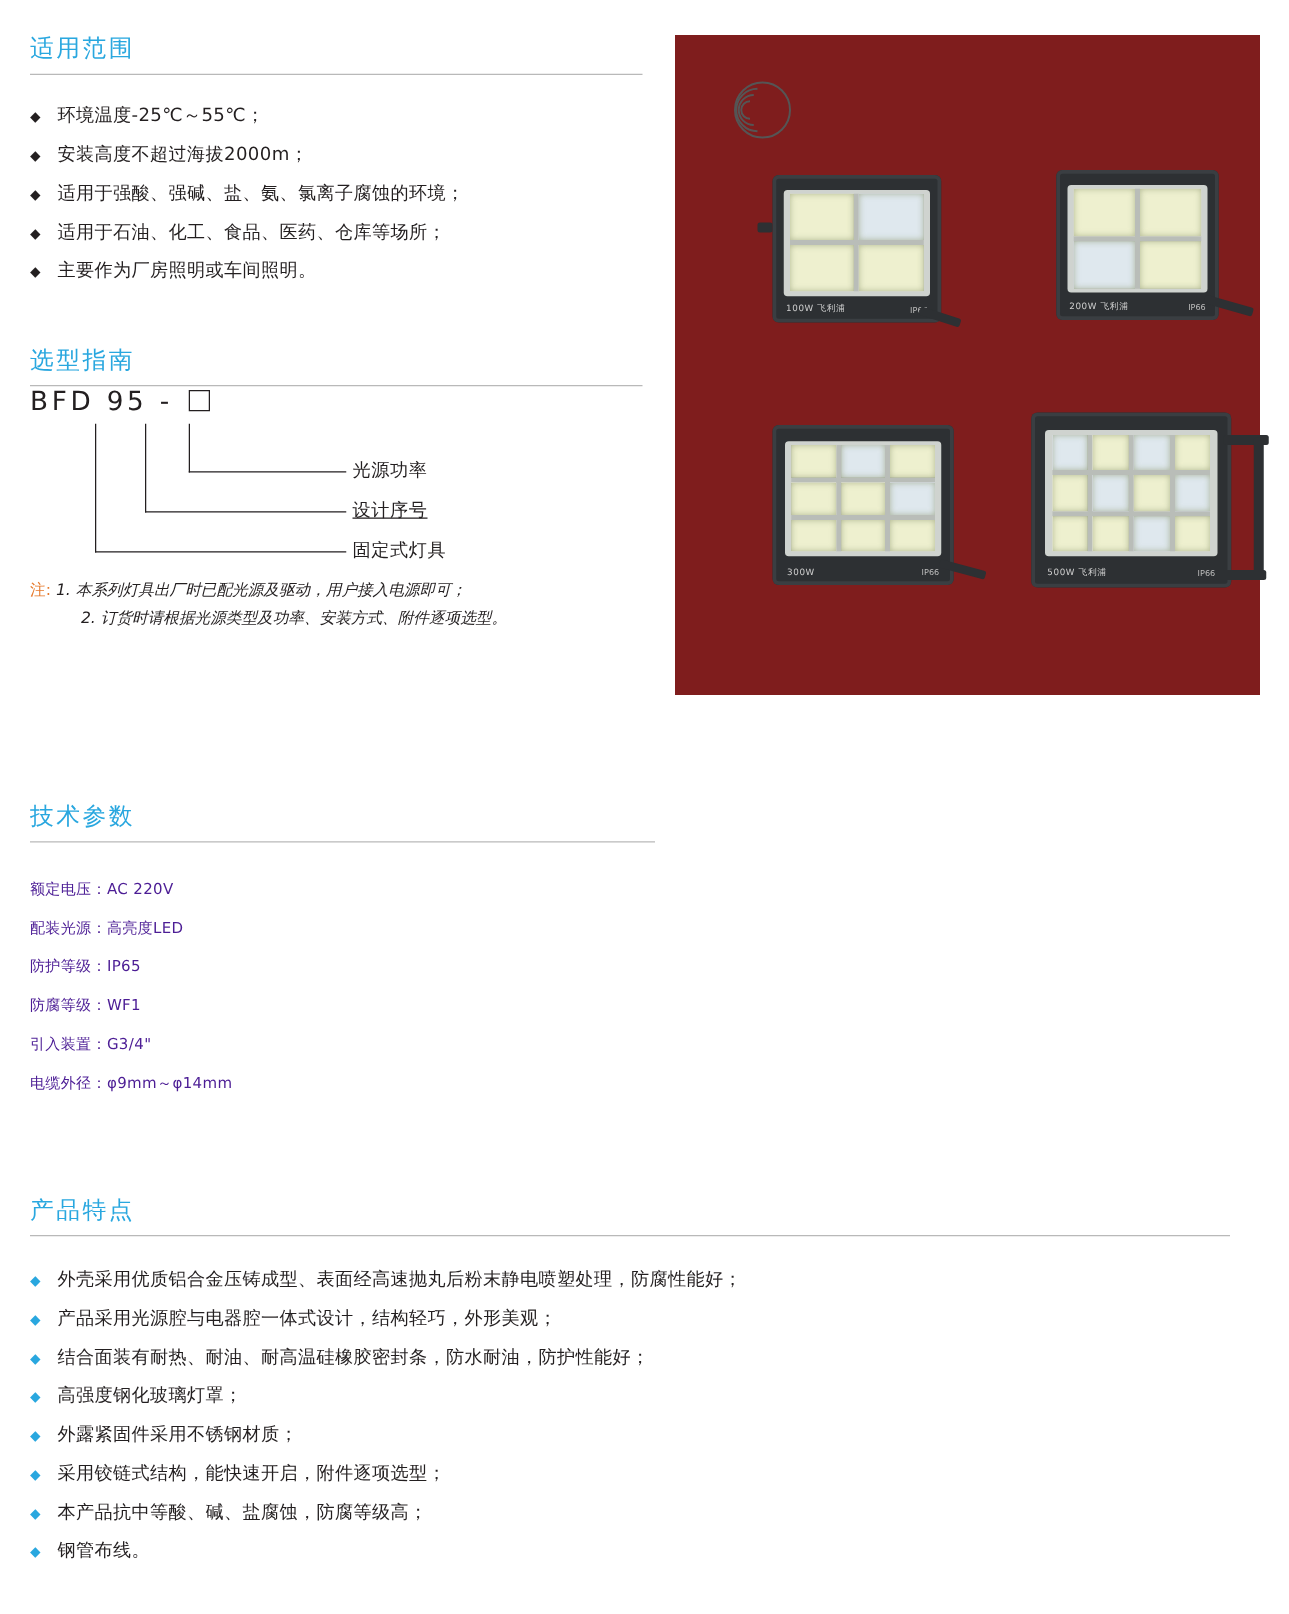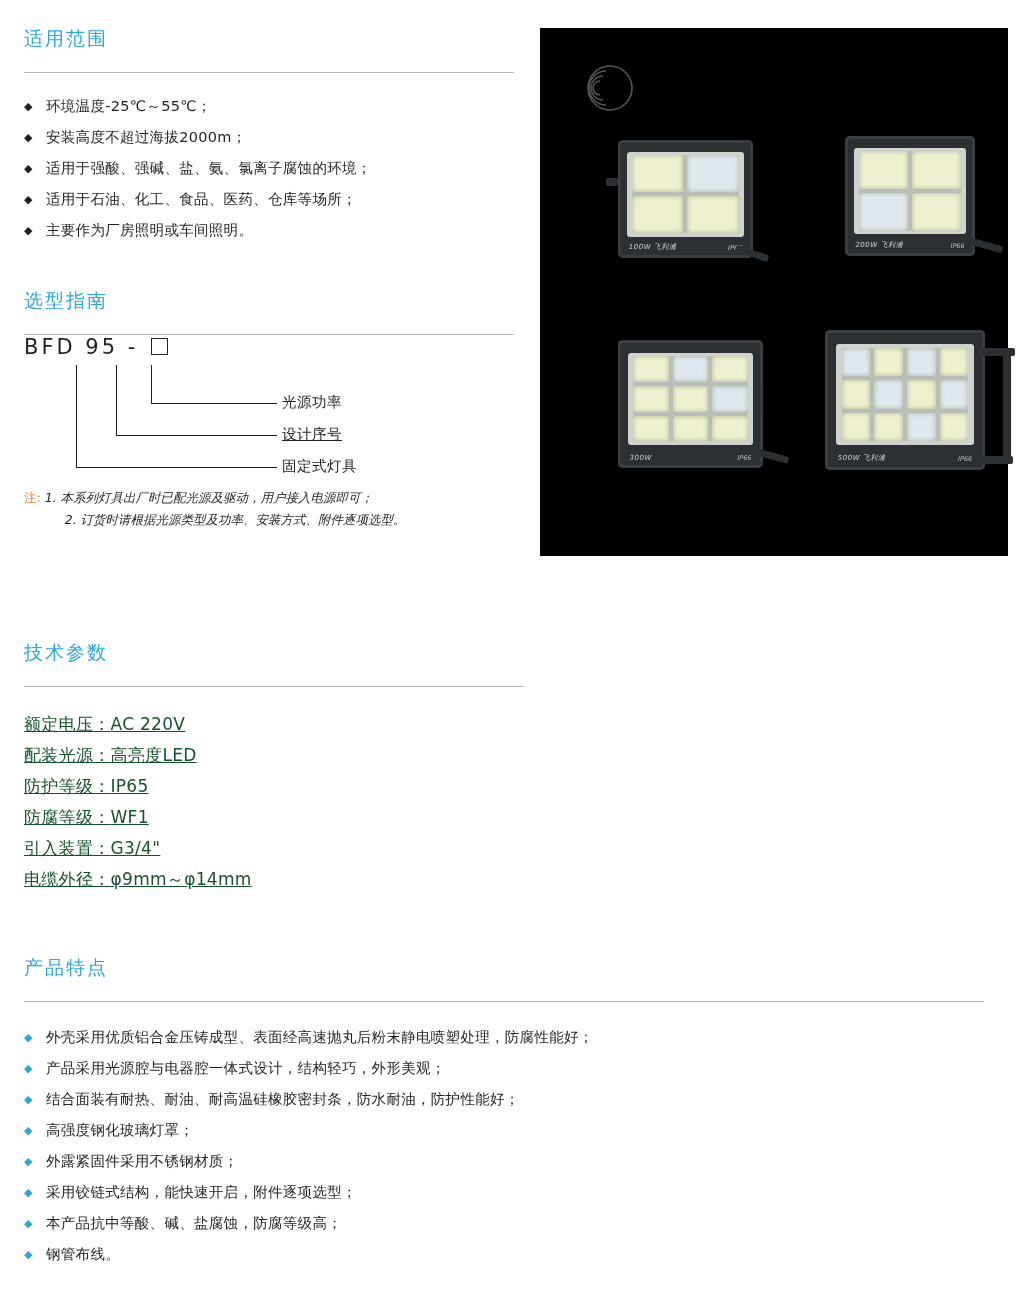--- a/index.html
+++ b/index.html
@@ -17,21 +17,21 @@
   .page {
     position: relative;
     width: 1031px;
     height: 1291px;
     overflow: hidden;
   }
   .section-title {
     color: #29a7df;
     font-size: 19px;
     letter-spacing: 2px;
-    padding-bottom: 20px;
+    padding-bottom: 7px;
     border-bottom: 1px solid #b9b9b9;
     font-weight: normal;
     margin: 0;
   }
 
   
   .col-left {
     position: absolute;
     left: 24px;
     top: 26px;
@@ -116,22 +116,21 @@
   .note-lines { overflow: hidden; font-style: italic; }
   .note-lines div:nth-child(2) { padding-left: 20px; }
 
   
   .photo-panel {
     position: absolute;
     left: 540px;
     top: 28px;
     width: 468px;
     height: 528px;
-    background: #000000;
-    font-style: italic;
+    background: #7f1d1d;
   }
   .ccc {
     position: absolute;
     left: 30px;
     top: 32px;
     width: 80px;
     height: 56px;
   }
   .lamp {
     position: absolute;
@@ -194,25 +193,24 @@
   .tech {
     position: absolute;
     left: 24px;
     top: 640px;
     width: 500px;
   }
   .spec-list {
     margin-top: 22px;
   }
   .spec-row {
-    font-size: 17px;
+    font-size: 12px;
     line-height: 31px;
-    color: #14532d;
+    color: #4c1d95;
     letter-spacing: 0.3px;
-    text-decoration: underline;
   }
   .spec-row .k { }
   .spec-row .v { }
 
   
   .feat {
     position: absolute;
     left: 24px;
     top: 955px;
     width: 960px;

